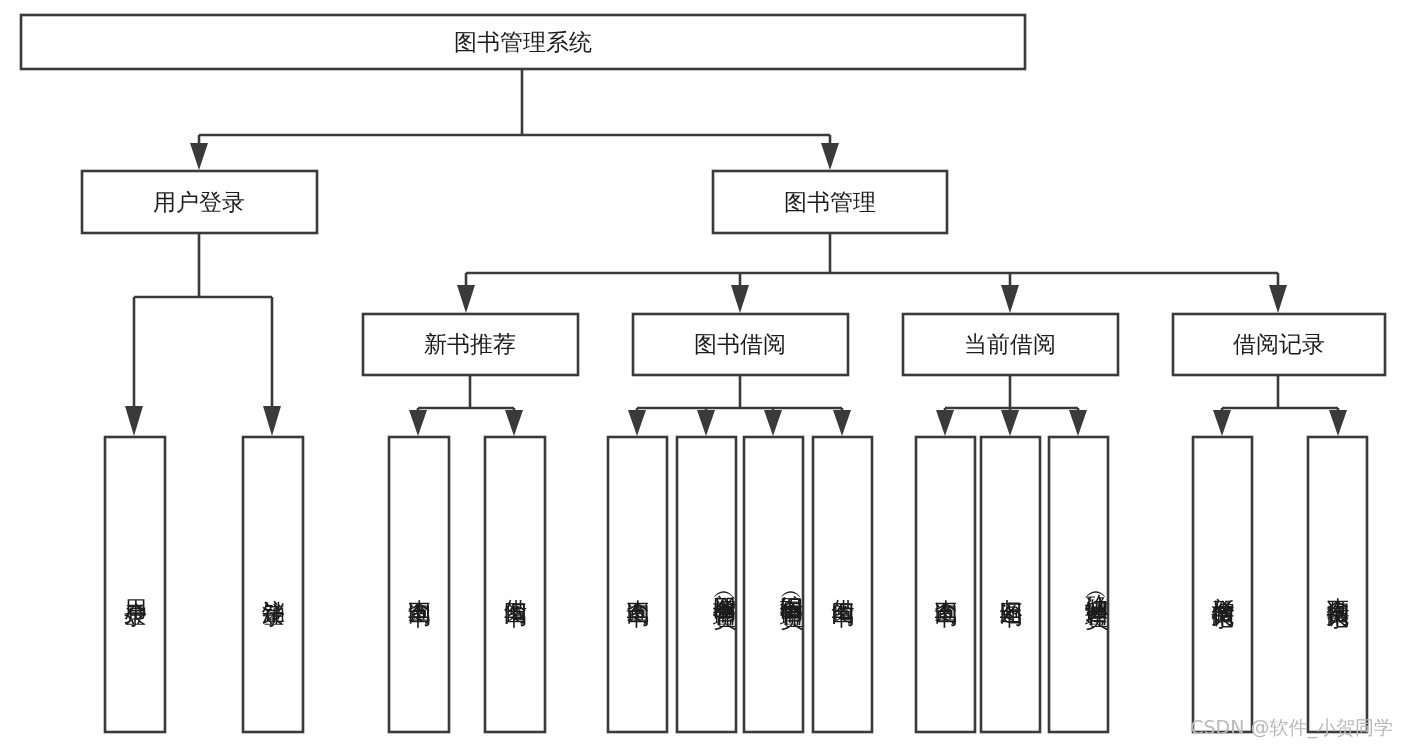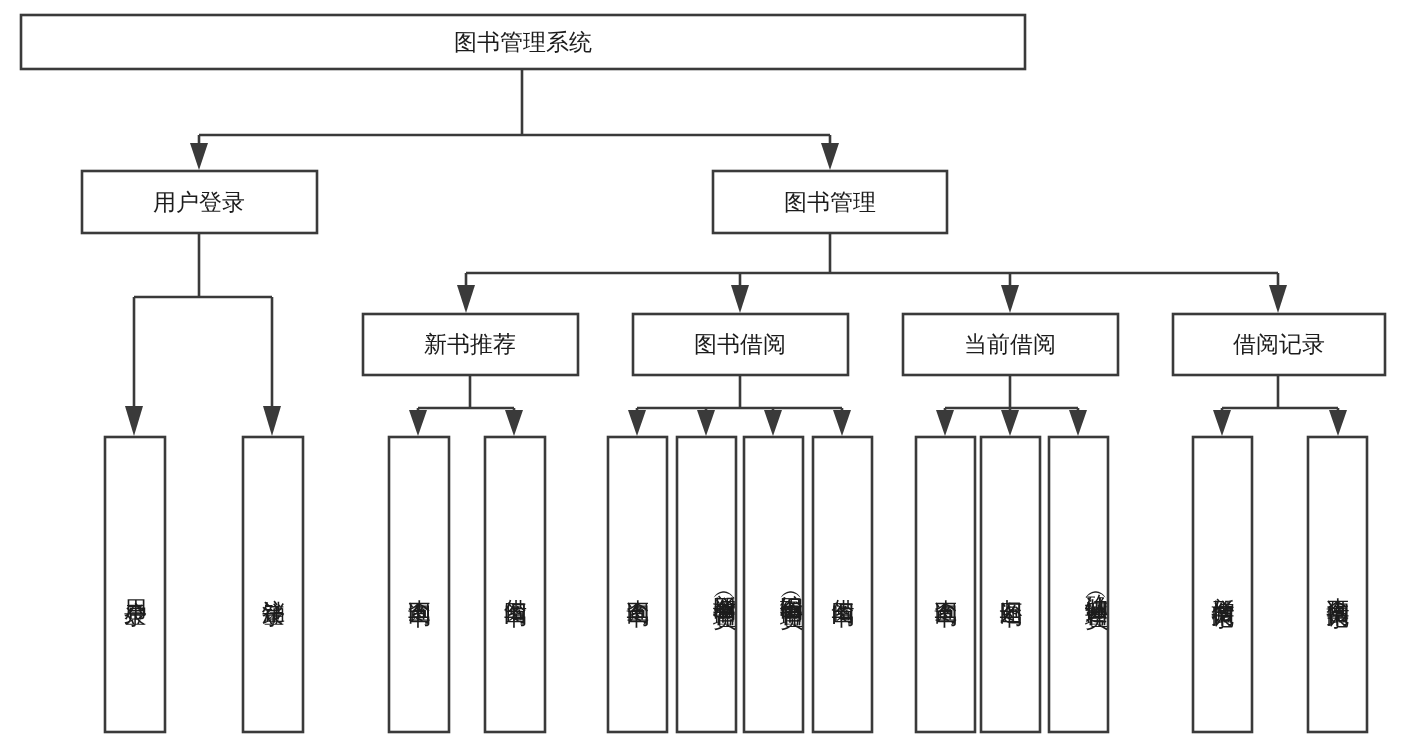--- a/index.html
+++ b/index.html
@@ -214,13 +214,14 @@
   <div class="node-label-v" style="left:608px; top:437px; width:59px; height:295px;">查询图书</div>
   <div class="node-label-v" style="left:677px; top:437px; width:59px; height:295px; align-items:flex-start;">新增图书（管理员）</div>
   <div class="node-label-v" style="left:744px; top:437px; width:59px; height:295px; align-items:flex-start;">编辑图书（管理员）</div>
   <div class="node-label-v" style="left:813px; top:437px; width:59px; height:295px;">借阅图书</div>
   <div class="node-label-v" style="left:916px; top:437px; width:59px; height:295px;">查询图书</div>
   <div class="node-label-v" style="left:981px; top:437px; width:59px; height:295px;">归还图书</div>
   <div class="node-label-v" style="left:1049px; top:437px; width:59px; height:295px; align-items:flex-start;">确认归还（管理员）</div>
   <div class="node-label-v" style="left:1193px; top:437px; width:59px; height:295px;">新增借阅记录</div>
   <div class="node-label-v" style="left:1308px; top:437px; width:59px; height:295px;">查询借阅记录</div>
 
+  <div class="watermark">CSDN @软件_小贺同学</div>
 </div>
 
 </body></html>

